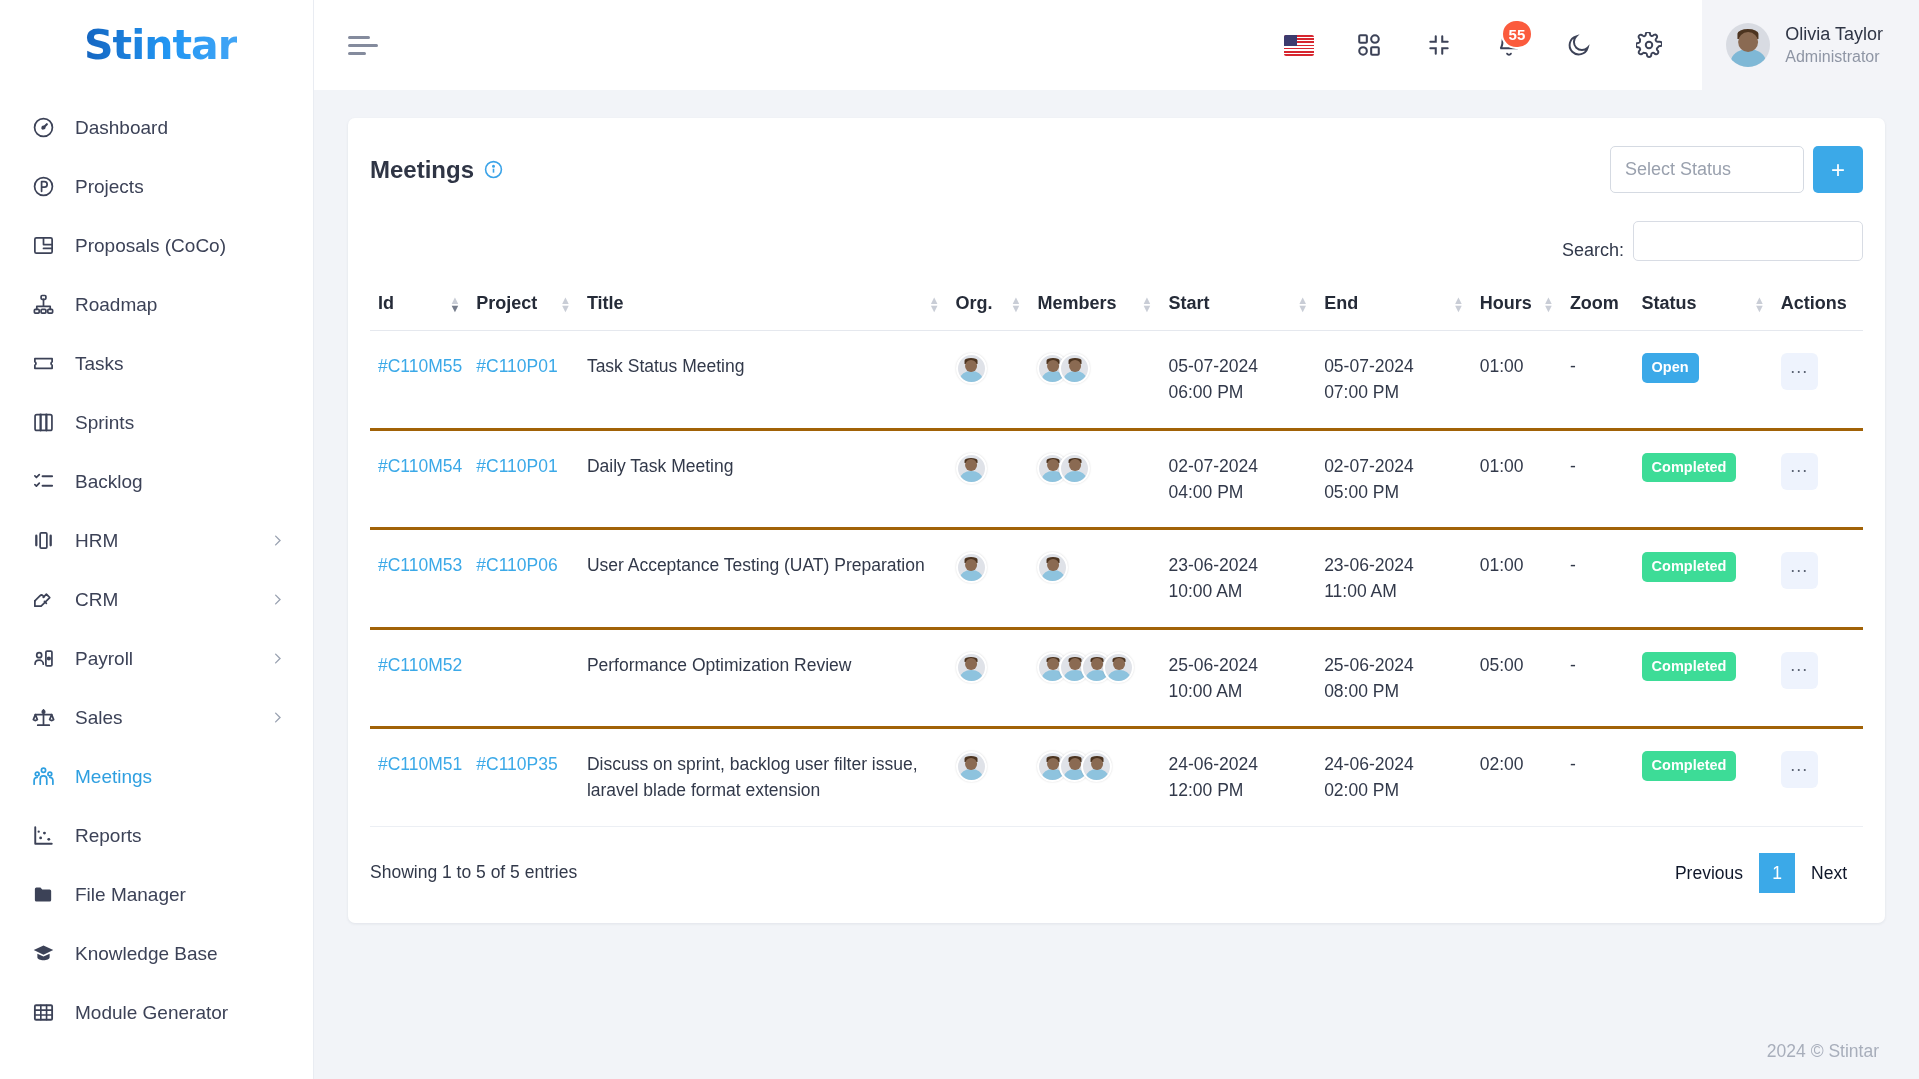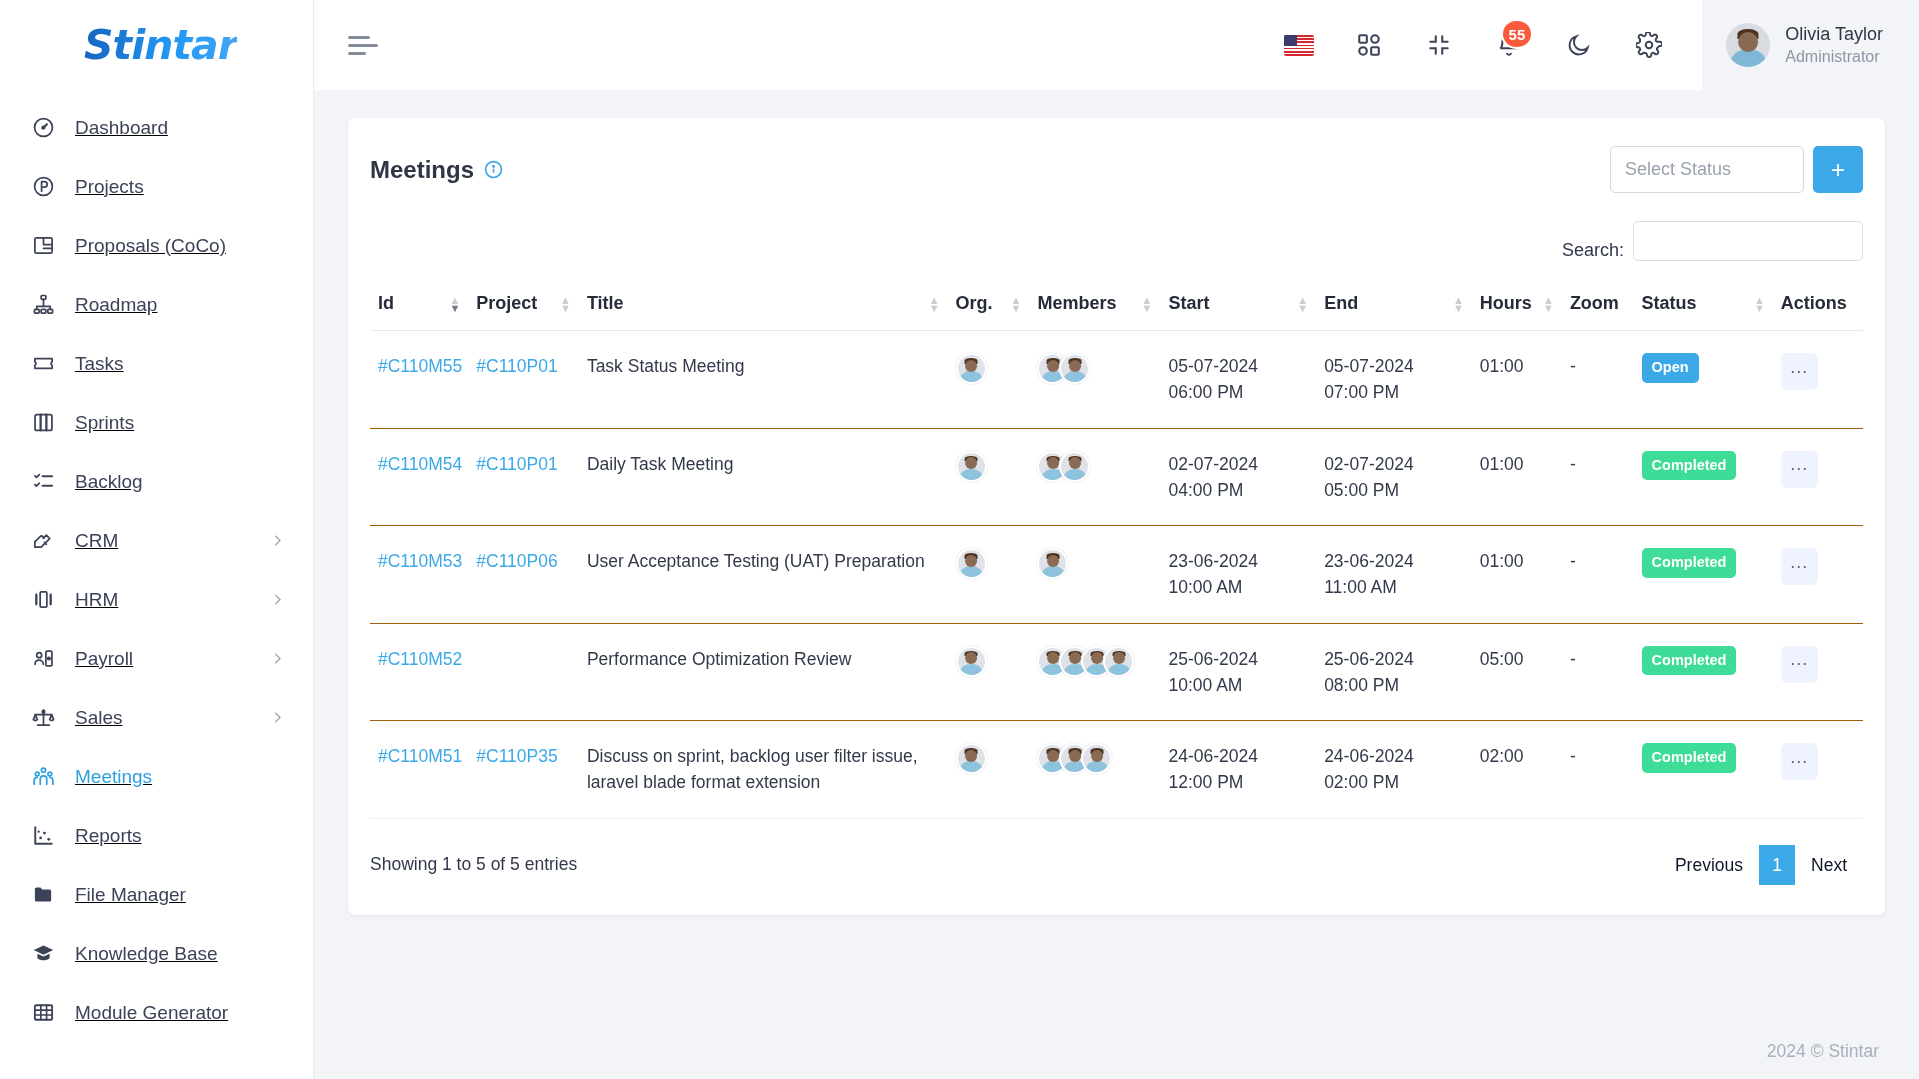--- a/index.html
+++ b/index.html
@@ -17,29 +17,28 @@
     background: #ffffff;
     height: 1079px;
     overflow: hidden;
     position: relative;
     border-right: 1px solid #e9ecf2;
   }
   .brand {
     height: 90px;
     display: flex; align-items: center; justify-content: center;
     padding-left: 8px;
-    font-style: italic;
   }
   .brand-text {
     font-size: 41px; font-weight: bold; letter-spacing: -1px;
     background: linear-gradient(90deg,#1565c0 0%, #2196f3 55%, #42a5f5 100%);
     -webkit-background-clip: text; background-clip: text; color: transparent;
     font-family: "DejaVu Sans", sans-serif;
   }
-  .nav { padding-top: 8px; text-decoration: underline; }
+  .nav { padding-top: 8px; }
   .nav-item {
     display: flex; align-items: center;
     height: 59px;
     padding: 0 28px 0 30px;
     color: #3c4257;
     font-size: 19px;
     cursor: pointer;
     position: relative;
   }
   .nav-item.active { color: #2e9fe0; }
@@ -172,21 +171,21 @@
     text-align: left; font-size: 18px; color: #252b38;
     padding: 12px 8px 16px 8px; border-bottom: 1px solid #e5e8ee;
     font-weight: bold; vertical-align: middle;
   }
   .th-inner { display: flex; align-items: center; }
   .sort-ico { margin-left: auto; padding-left: 10px; display: flex; flex-direction: column; line-height: 0; }
   .sort-ico span { font-size: 11px; color: #c9cdd6; line-height: 8px; }
   .sort-ico span.on { color: #757c8b; }
   table.dt tbody td {
     font-size: 17.5px; color: #32394a;
-    padding: 22px 8px; border-bottom: 1px solid #a16207;
+    padding: 22px 8px; border-bottom: 3px solid #a16207;
     vertical-align: top; line-height: 1.5;
   }
   table.dt tbody tr:last-child td { border-bottom: 1px solid #eceff4; }
   .link { color: #3ba9e8; cursor: pointer; }
   .avatars { display: flex; align-items: center; }
   .av {
     width: 31px; height: 31px; border-radius: 50%;
     background: #dfe2e8; border: 2px solid #fff; overflow: hidden;
     position: relative; flex: 0 0 31px;
     box-shadow: 0 0 2px rgba(0,0,0,.15);
@@ -298,40 +297,40 @@
             <svg viewBox="0 0 24 24" fill="none" stroke="currentColor" stroke-width="1.8" stroke-linecap="round" stroke-linejoin="round">
               <path d="M3 6.2l1.6 1.6L7.6 4.8M3 15.2l1.6 1.6 3-3"></path>
               <path d="M11 6.5h10M11 16.5h10" stroke-width="2"></path>
             </svg>
           </span>
           <span class="nav-label">Backlog</span>
         </div>
         <div class="nav-item">
           <span class="ico">
             <svg viewBox="0 0 24 24" fill="none" stroke="currentColor" stroke-width="1.8" stroke-linecap="round" stroke-linejoin="round">
+              <rect x="8.5" y="4" width="7" height="16" rx="1.2"></rect>
+              <path d="M4.5 7v10M19.5 7v10" stroke-width="2.4"></path>
+            </svg>
+          </span>
+          <span class="nav-label">HRM</span>
+          <span class="chev">
+            <svg viewBox="0 0 24 24" fill="none" stroke="currentColor" stroke-width="2.2" stroke-linecap="round">
+              <path d="M9 5l7 7-7 7"></path>
+            </svg>
+          </span>
+        </div>
+        <div class="nav-item">
+          <span class="ico">
+            <svg viewBox="0 0 24 24" fill="none" stroke="currentColor" stroke-width="1.8" stroke-linecap="round" stroke-linejoin="round">
               <path d="M3 13.5l5.5-5.5a2 2 0 012.8 0l1.2 1.2"></path>
               <path d="M3 13.5V19h6.5l9-9-3.5-3.5-3.2 3.2"></path>
               <path d="M13 14l2 2"></path>
             </svg>
           </span>
           <span class="nav-label">CRM</span>
-          <span class="chev">
-            <svg viewBox="0 0 24 24" fill="none" stroke="currentColor" stroke-width="2.2" stroke-linecap="round">
-              <path d="M9 5l7 7-7 7"></path>
-            </svg>
-          </span>
-        </div>
-        <div class="nav-item">
-          <span class="ico">
-            <svg viewBox="0 0 24 24" fill="none" stroke="currentColor" stroke-width="1.8" stroke-linecap="round" stroke-linejoin="round">
-              <rect x="8.5" y="4" width="7" height="16" rx="1.2"></rect>
-              <path d="M4.5 7v10M19.5 7v10" stroke-width="2.4"></path>
-            </svg>
-          </span>
-          <span class="nav-label">HRM</span>
           <span class="chev">
             <svg viewBox="0 0 24 24" fill="none" stroke="currentColor" stroke-width="2.2" stroke-linecap="round">
               <path d="M9 5l7 7-7 7"></path>
             </svg>
           </span>
         </div>
         <div class="nav-item">
           <span class="ico">
             <svg viewBox="0 0 24 24" fill="none" stroke="currentColor" stroke-width="1.8" stroke-linecap="round" stroke-linejoin="round">
               <circle cx="7.5" cy="8.5" r="2.6"></circle>

